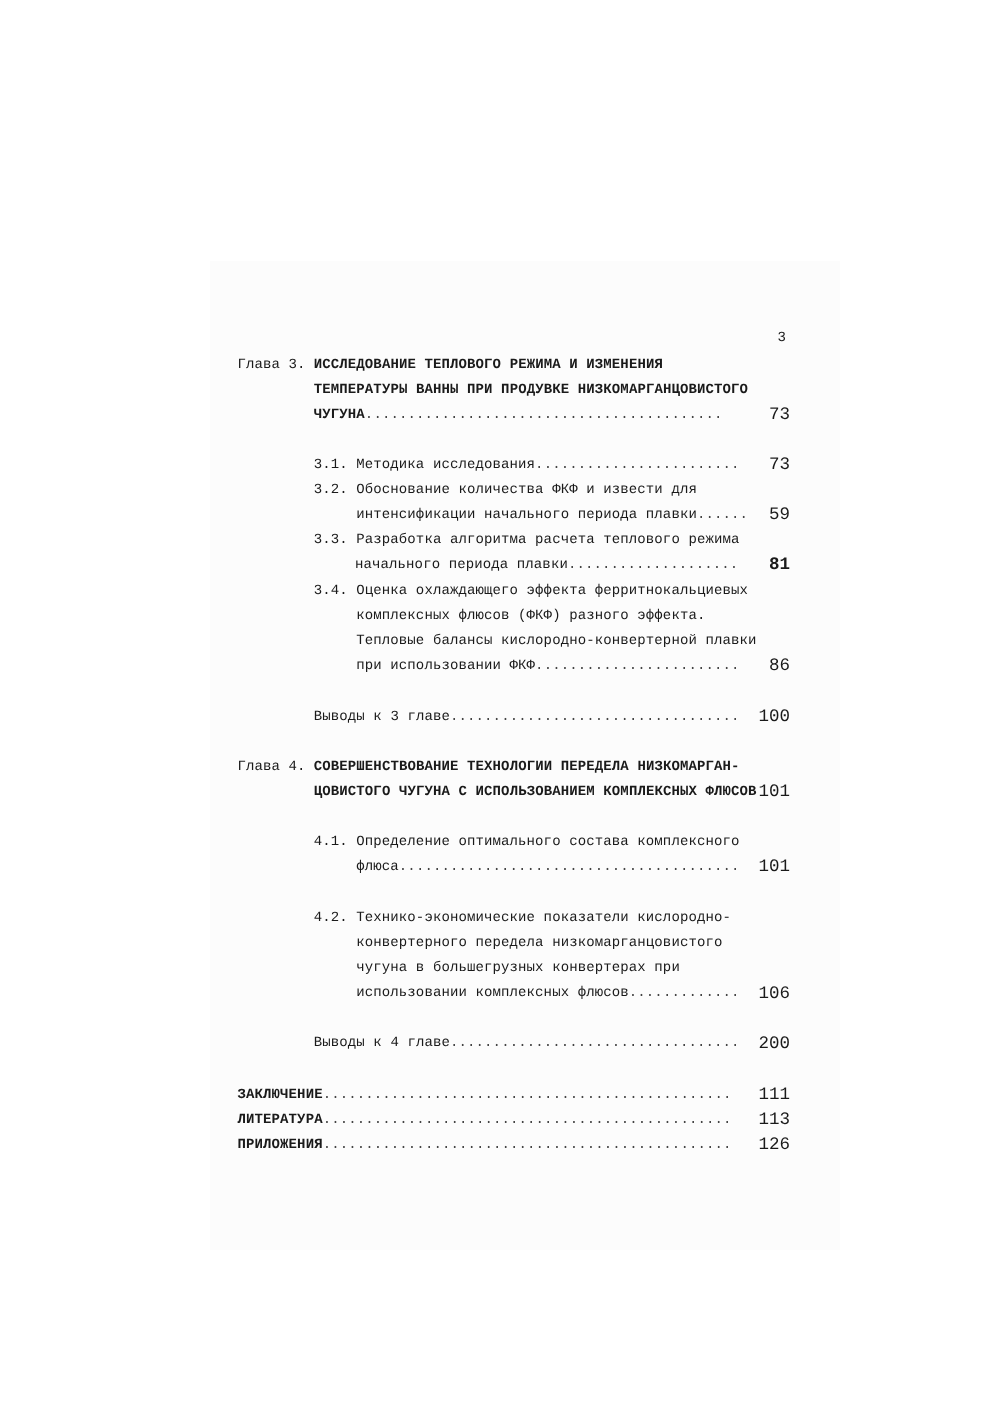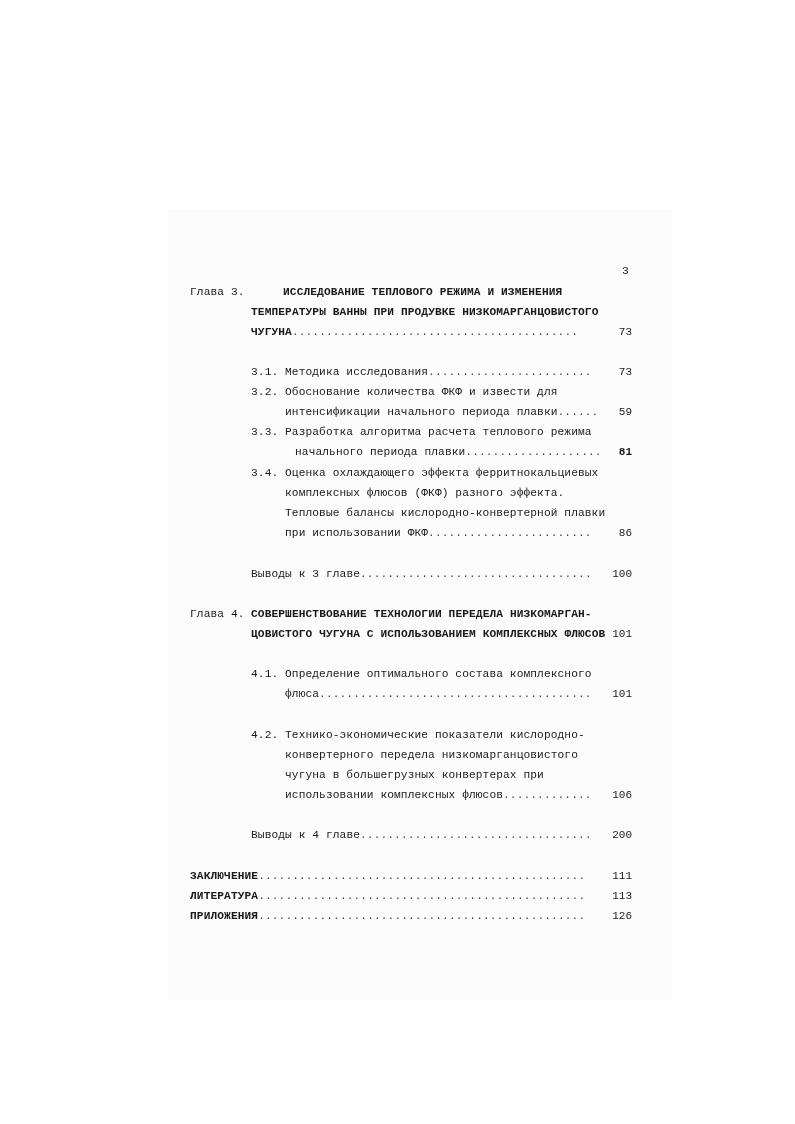--- a/index.html
+++ b/index.html
@@ -26,21 +26,21 @@
     .line {
       position: absolute;
       font-size: 11.2px;
       line-height: 14px;
       white-space: pre;
       letter-spacing: 0.1px;
     }
     .bold { font-weight: bold; }
     .pnum {
       position: absolute;
-      font-size: 11px;
+      font-size: 14px;
       line-height: 14px;
       text-align: right;
       width: 40px;
       left: 592px;
       white-space: pre;
     }
     .pagehead {
       position: absolute;
       left: 622px;
       top: 264px;
@@ -52,37 +52,37 @@
     }
   </style>
 </head>
 <body>
 
 <div class="scan"></div>
 
 <div class="pagehead">3</div>
 
 <div class="line" style="left:190px; top:285px;">Глава 3.</div>
-<div class="line bold" style="left:251px; top:285px;margin-left:32px;">ИССЛЕДОВАНИЕ ТЕПЛОВОГО РЕЖИМА И ИЗМЕНЕНИЯ</div>
+<div class="line bold" style="left:251px; top:285px;">ИССЛЕДОВАНИЕ ТЕПЛОВОГО РЕЖИМА И ИЗМЕНЕНИЯ</div>
 <div class="line bold" style="left:251px; top:305px;">ТЕМПЕРАТУРЫ ВАННЫ ПРИ ПРОДУВКЕ НИЗКОМАРГАНЦОВИСТОГО</div>
 <div class="line" style="left:251px; top:325px;"><span class="bold">ЧУГУНА</span><span class="dots">..........................................</span></div>
 <div class="pnum" style="top:325px;">73</div>
 
 <div class="line" style="left:251px; top:365px;">3.1.</div>
 <div class="line" style="left:285px; top:365px;"><span>Методика исследования</span><span class="dots">........................</span></div>
 <div class="pnum" style="top:365px;">73</div>
 
 <div class="line" style="left:251px; top:385px;">3.2.</div>
 <div class="line" style="left:285px; top:385px;">Обоснование количества ФКФ и извести для</div>
 <div class="line" style="left:285px; top:405px;"><span>интенсификации начального периода плавки</span><span class="dots">......</span></div>
 <div class="pnum" style="top:405px;">59</div>
 
 <div class="line" style="left:251px; top:425px;">3.3.</div>
 <div class="line" style="left:285px; top:425px;">Разработка алгоритма расчета теплового режима</div>
-<div class="line" style="left:295px; top:445px;text-align:center;"><span>начального периода плавки</span><span class="dots">....................</span></div>
+<div class="line" style="left:284px; top:445px;text-align:center;"><span>начального периода плавки</span><span class="dots">....................</span></div>
 <div class="pnum" style="top:445px;font-weight:bold;">81</div>
 
 <div class="line" style="left:251px; top:466px;">3.4.</div>
 <div class="line" style="left:285px; top:466px;">Оценка охлаждающего эффекта ферритнокальциевых</div>
 <div class="line" style="left:285px; top:486px;">комплексных флюсов (ФКФ) разного эффекта.</div>
 <div class="line" style="left:285px; top:506px;">Тепловые балансы кислородно-конвертерной плавки</div>
 <div class="line" style="left:285px; top:526px;"><span>при использовании ФКФ</span><span class="dots">........................</span></div>
 <div class="pnum" style="top:526px;">86</div>
 
 <div class="line" style="left:251px; top:567px;"><span>Выводы к 3 главе</span><span class="dots">..................................</span></div>

